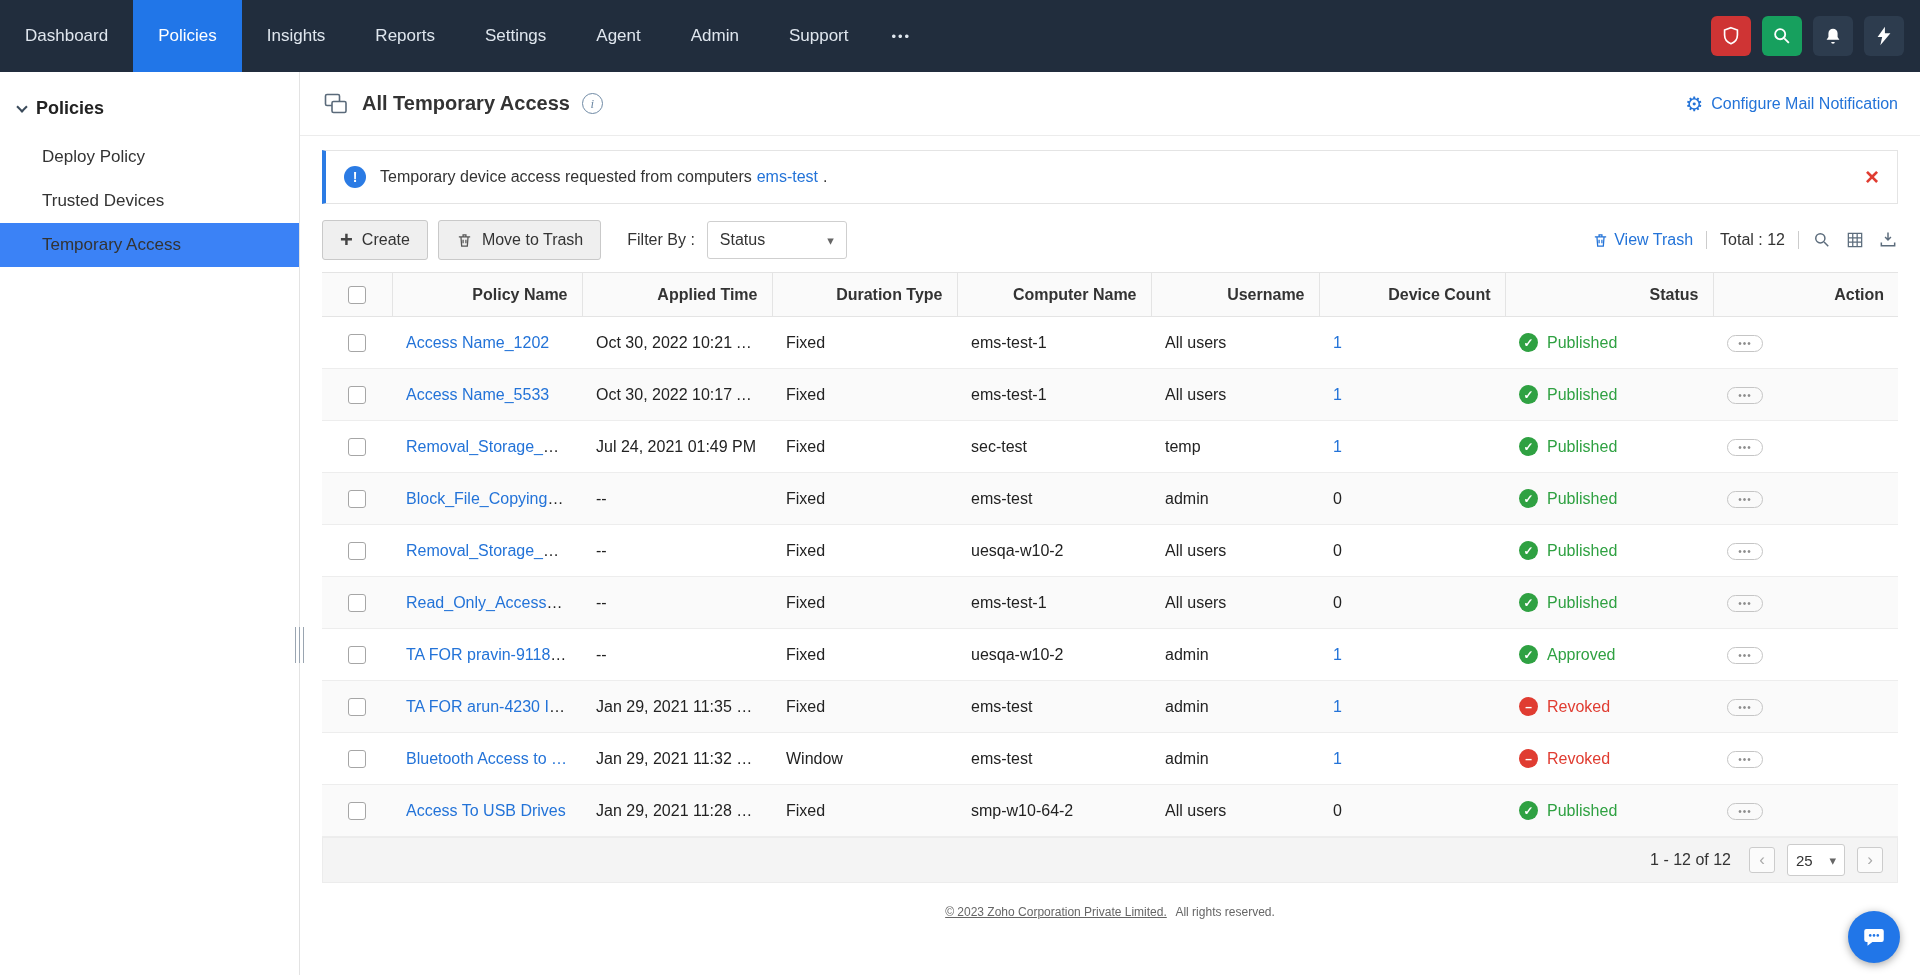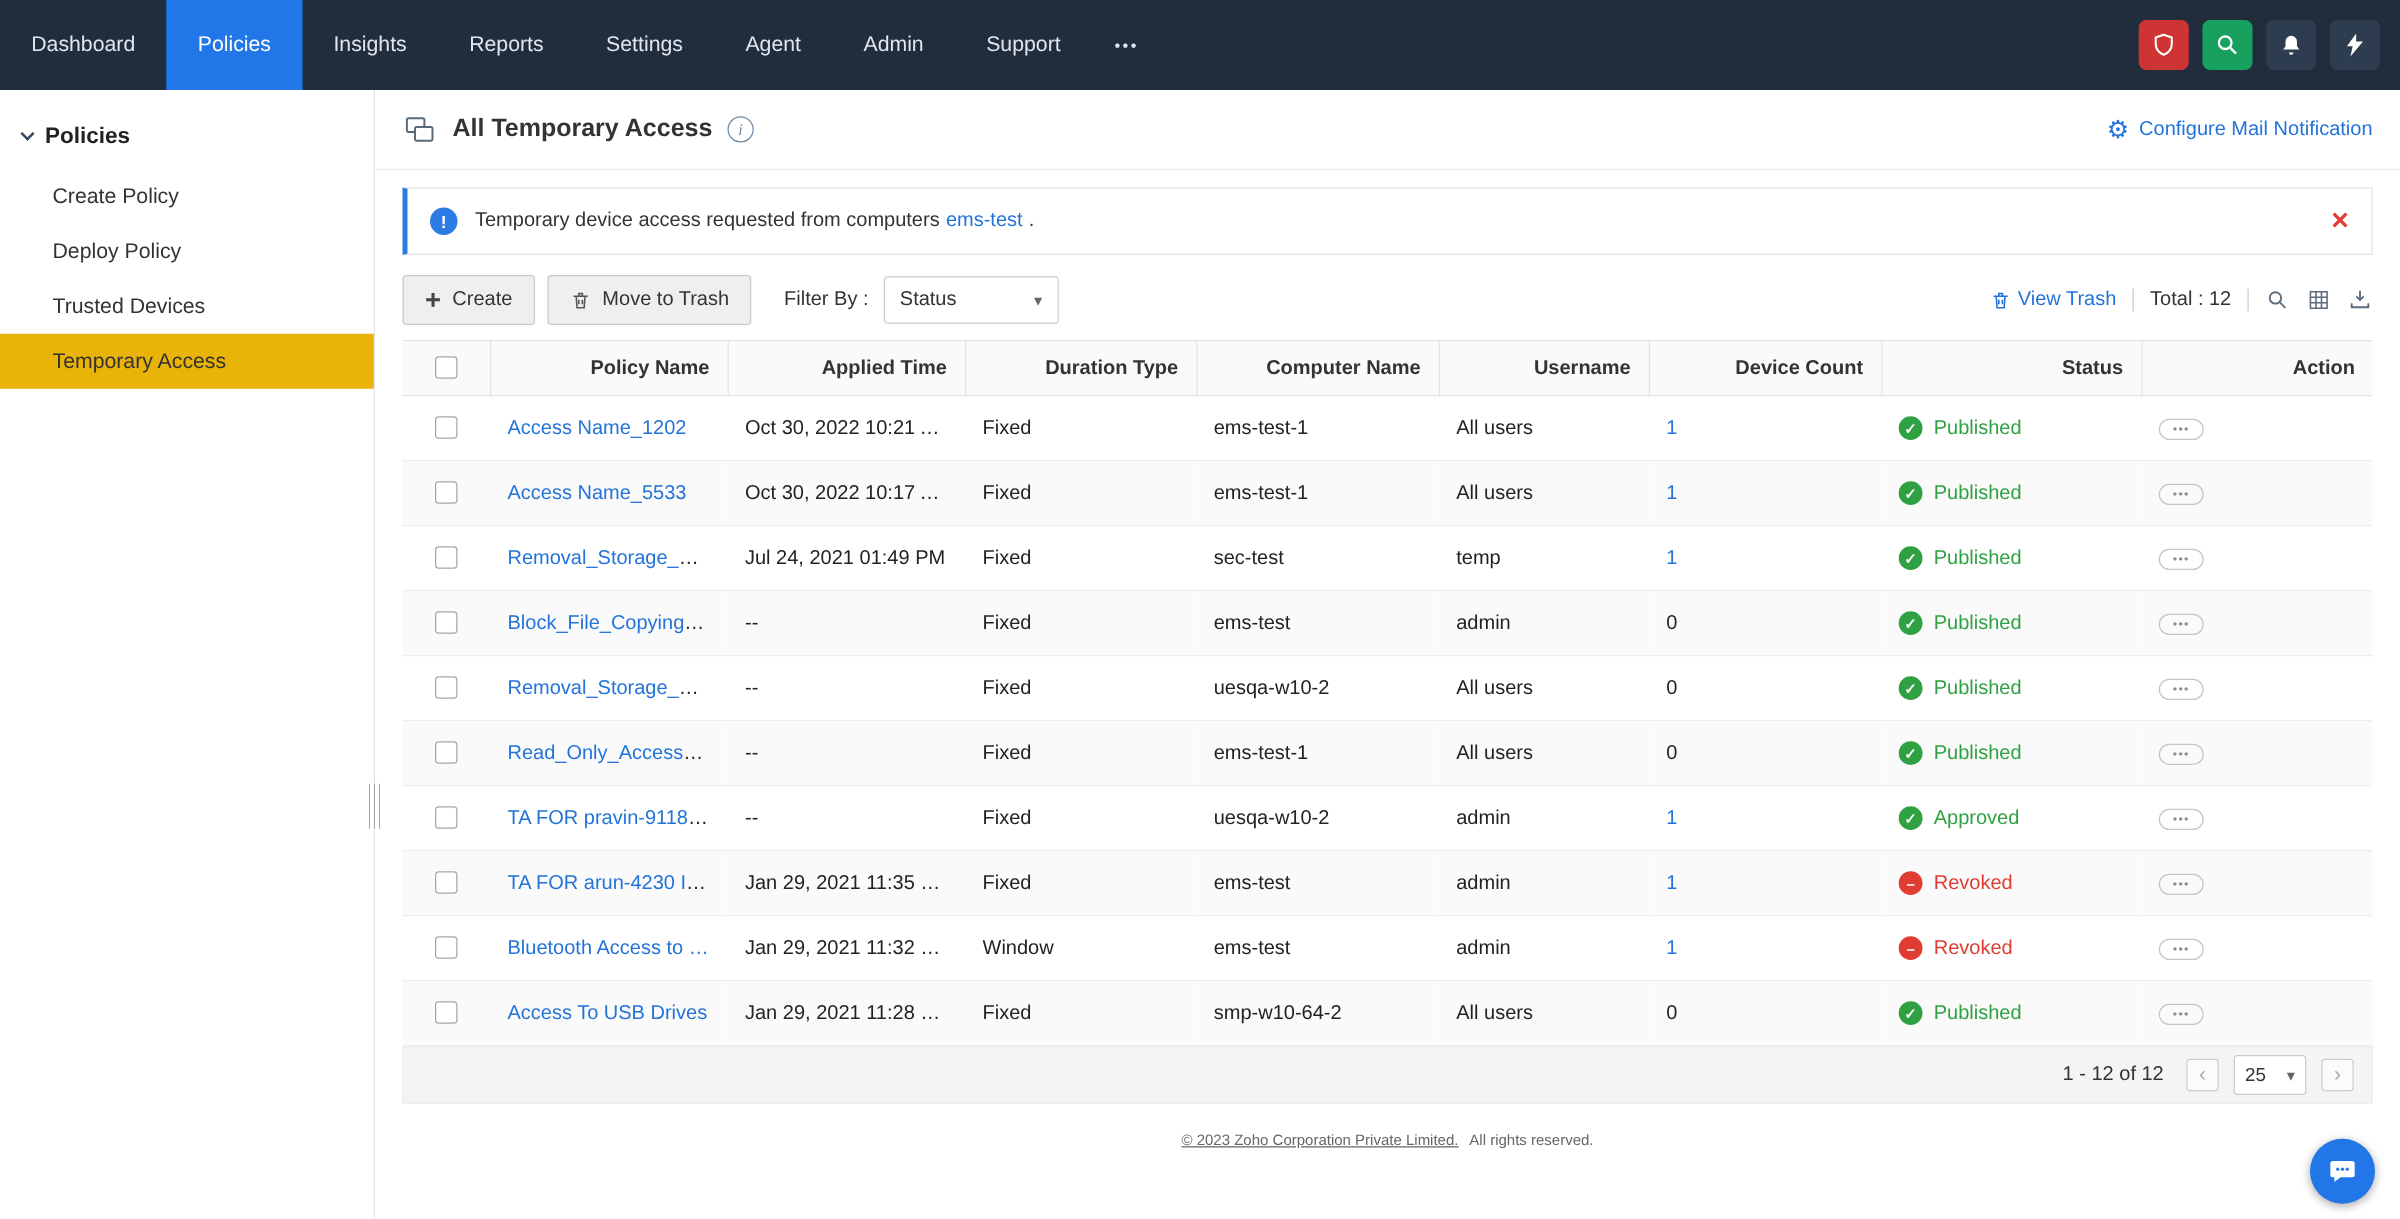--- a/index.html
+++ b/index.html
@@ -18,21 +18,21 @@
   .nav-icon-btn.red { background:#cf3434; }
   .nav-icon-btn.green { background:#17a05e; }
   .nav-icon-btn.dark { background:#2d3c4e; }
 
   
   .layout { display:flex; height:919px; }
   .sidebar { width:300px; flex-shrink:0; border-right:1px solid #e3e3e3; padding-top:20px; position:relative; background:#fff; }
   .side-title { display:flex; align-items:center; gap:10px; padding:6px 18px 16px 18px; font-size:18px; font-weight:bold; color:#222; cursor:pointer; }
   .chev { width:8px; height:8px; border-right:2px solid #3a4a5a; border-bottom:2px solid #3a4a5a; transform:rotate(45deg); display:inline-block; margin-top:-4px; }
   .side-item { padding:12px 18px 12px 42px; font-size:17px; color:#333; cursor:pointer; }
-  .side-item.active { background:#eab308; }
+  .side-item.active { background:#3b82f6; }
   .splitter { position:absolute; right:-5px; top:555px; width:9px; height:36px; cursor:col-resize;
               background:repeating-linear-gradient(90deg,#9aa5b1 0 1px,transparent 1px 4px); }
 
   .main { flex:1; display:flex; flex-direction:column; min-width:0; }
 
   
   .page-header { display:flex; align-items:center; height:64px; padding:0 22px; border-bottom:1px solid #ececec; }
   .page-title { font-size:20px; color:#333; margin-left:12px; }
   .info-badge { width:21px; height:21px; border-radius:50%; border:1px solid #6f8aa5; color:#6f8aa5; font-size:13px;
                 display:flex; align-items:center; justify-content:center; margin-left:12px;
@@ -150,21 +150,20 @@
 </nav>
 
 <div class="layout">
 
   <aside class="sidebar">
     <div class="side-title">
       <span class="chev"></span>
       <span>Policies</span>
     </div>
     <div>
-        <div class="side-item">Create Policy</div>
         <div class="side-item">Deploy Policy</div>
         <div class="side-item">Trusted Devices</div>
         <div class="side-item active">Temporary Access</div>
       </div>
     <div class="splitter"></div>
   </aside>
 
   <main class="main">
 
     <div class="page-header">

